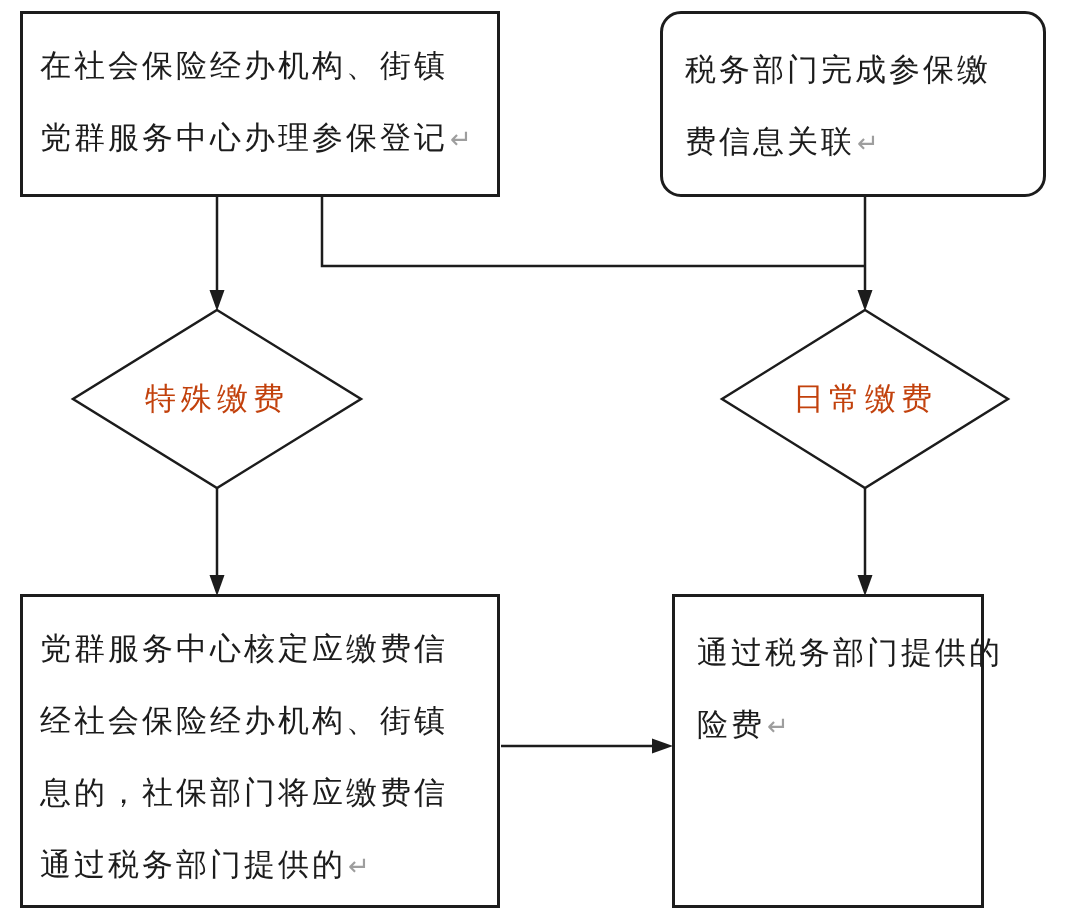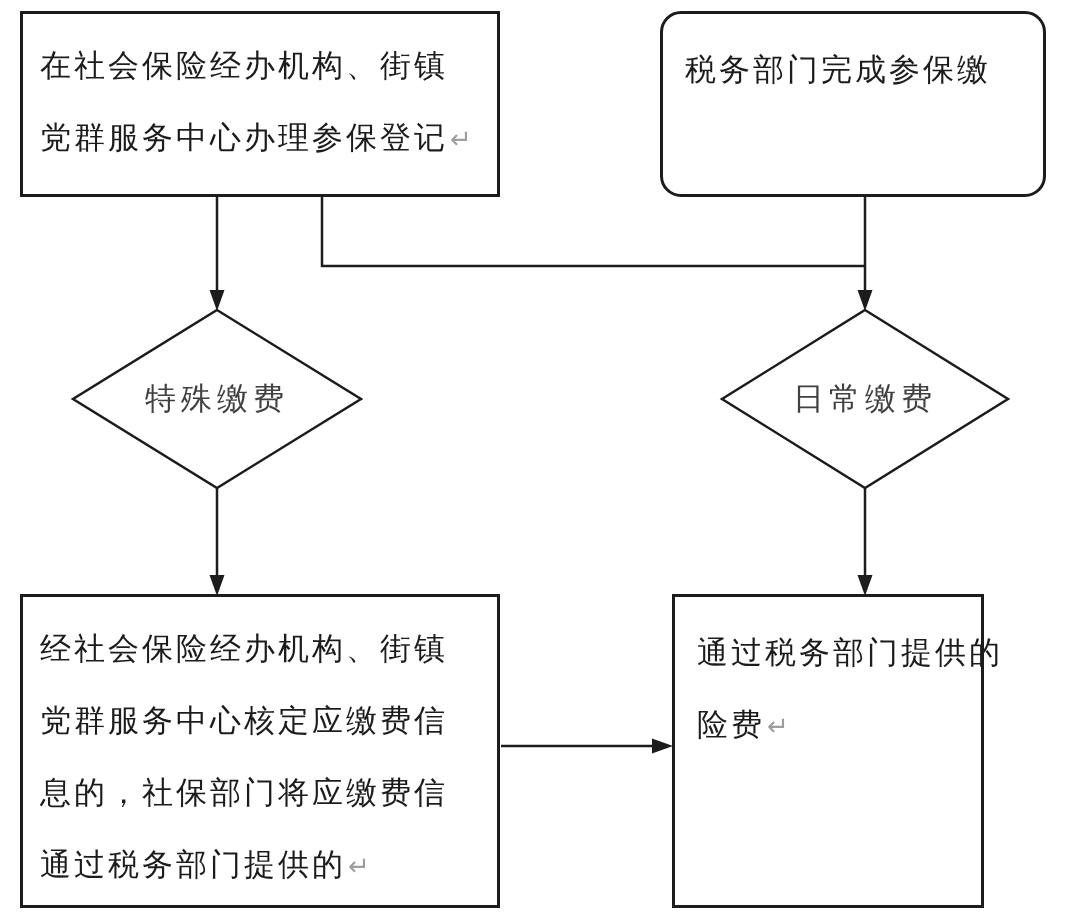--- a/index.html
+++ b/index.html
@@ -52,21 +52,21 @@
     margin-left: 2px;
   }
   .diamond-label {
     position: absolute;
     width: 300px;
     height: 72px;
     line-height: 72px;
     text-align: center;
     font-size: 31px;
     letter-spacing: 5px;
-    color: #404040;
+    color: #c2410c;
     top: 363px;
   }
   .diamond-label.left  { left: 67px; }
   .diamond-label.right { left: 715px; }
 </style>
 </head>
 <body>
 
 <div class="stage">
 
@@ -103,33 +103,36 @@
         <span>党群服务中心办理参保登记</span><span class="ret-mark">↵</span>
       </div>
     </div>
   </div>
 
   <div class="flow-box" style="left:660px; top:11px; width:386px; height:186px;border-radius:21px;">
     <div class="box-text pad-lg">
       <div class="text-line">
         <span>税务部门完成参保缴</span>
       </div>
+      <div class="text-line">
+        <span>费信息关联</span><span class="ret-mark">↵</span>
+      </div>
     </div>
   </div>
 
   <div class="diamond-label left">特殊缴费</div>
   <div class="diamond-label right">日常缴费</div>
 
   <div class="flow-box" style="left:20px; top:594px; width:480px; height:314px;">
     <div class="box-text">
       <div class="text-line">
-        <span>经社会保险经办机构、街镇</span>
+        <span>党群服务中心核定应缴费信</span>
       </div>
       <div class="text-line">
-        <span>党群服务中心核定应缴费信</span>
+        <span>经社会保险经办机构、街镇</span>
       </div>
       <div class="text-line">
         <span>息的，社保部门将应缴费信</span>
       </div>
       <div class="text-line">
         <span>通过税务部门提供的</span><span class="ret-mark">↵</span>
       </div>
     </div>
   </div>
 

